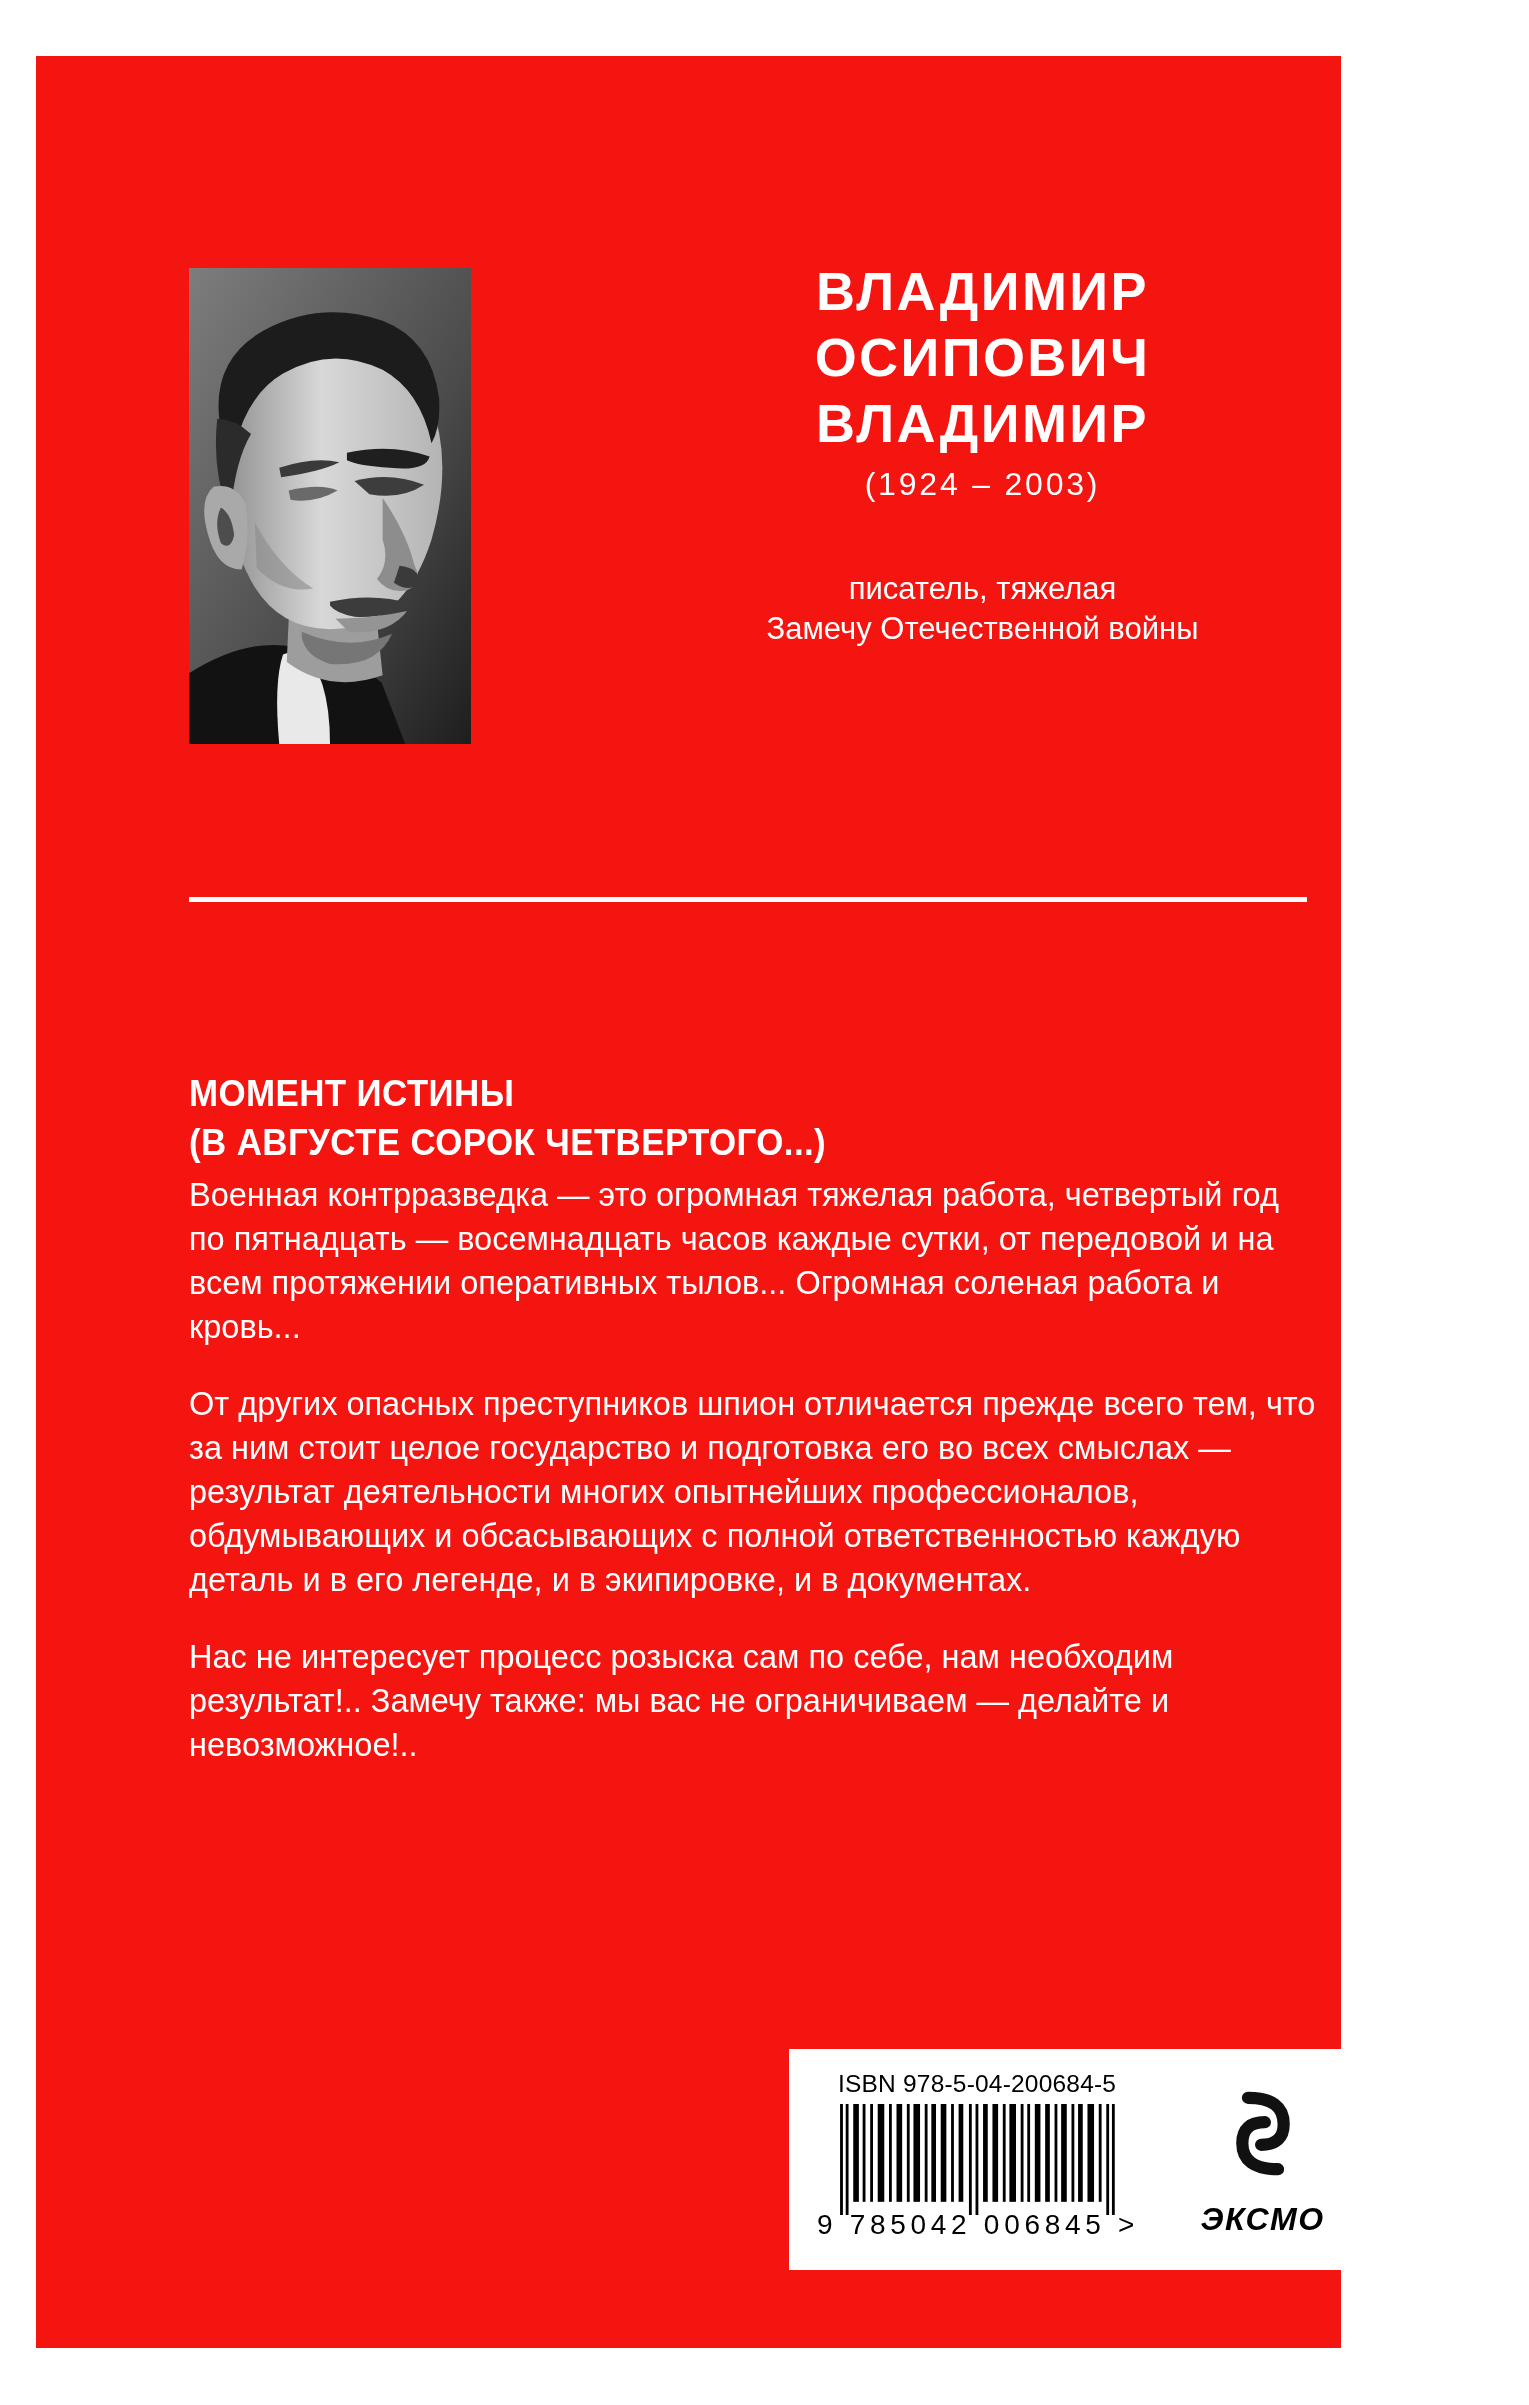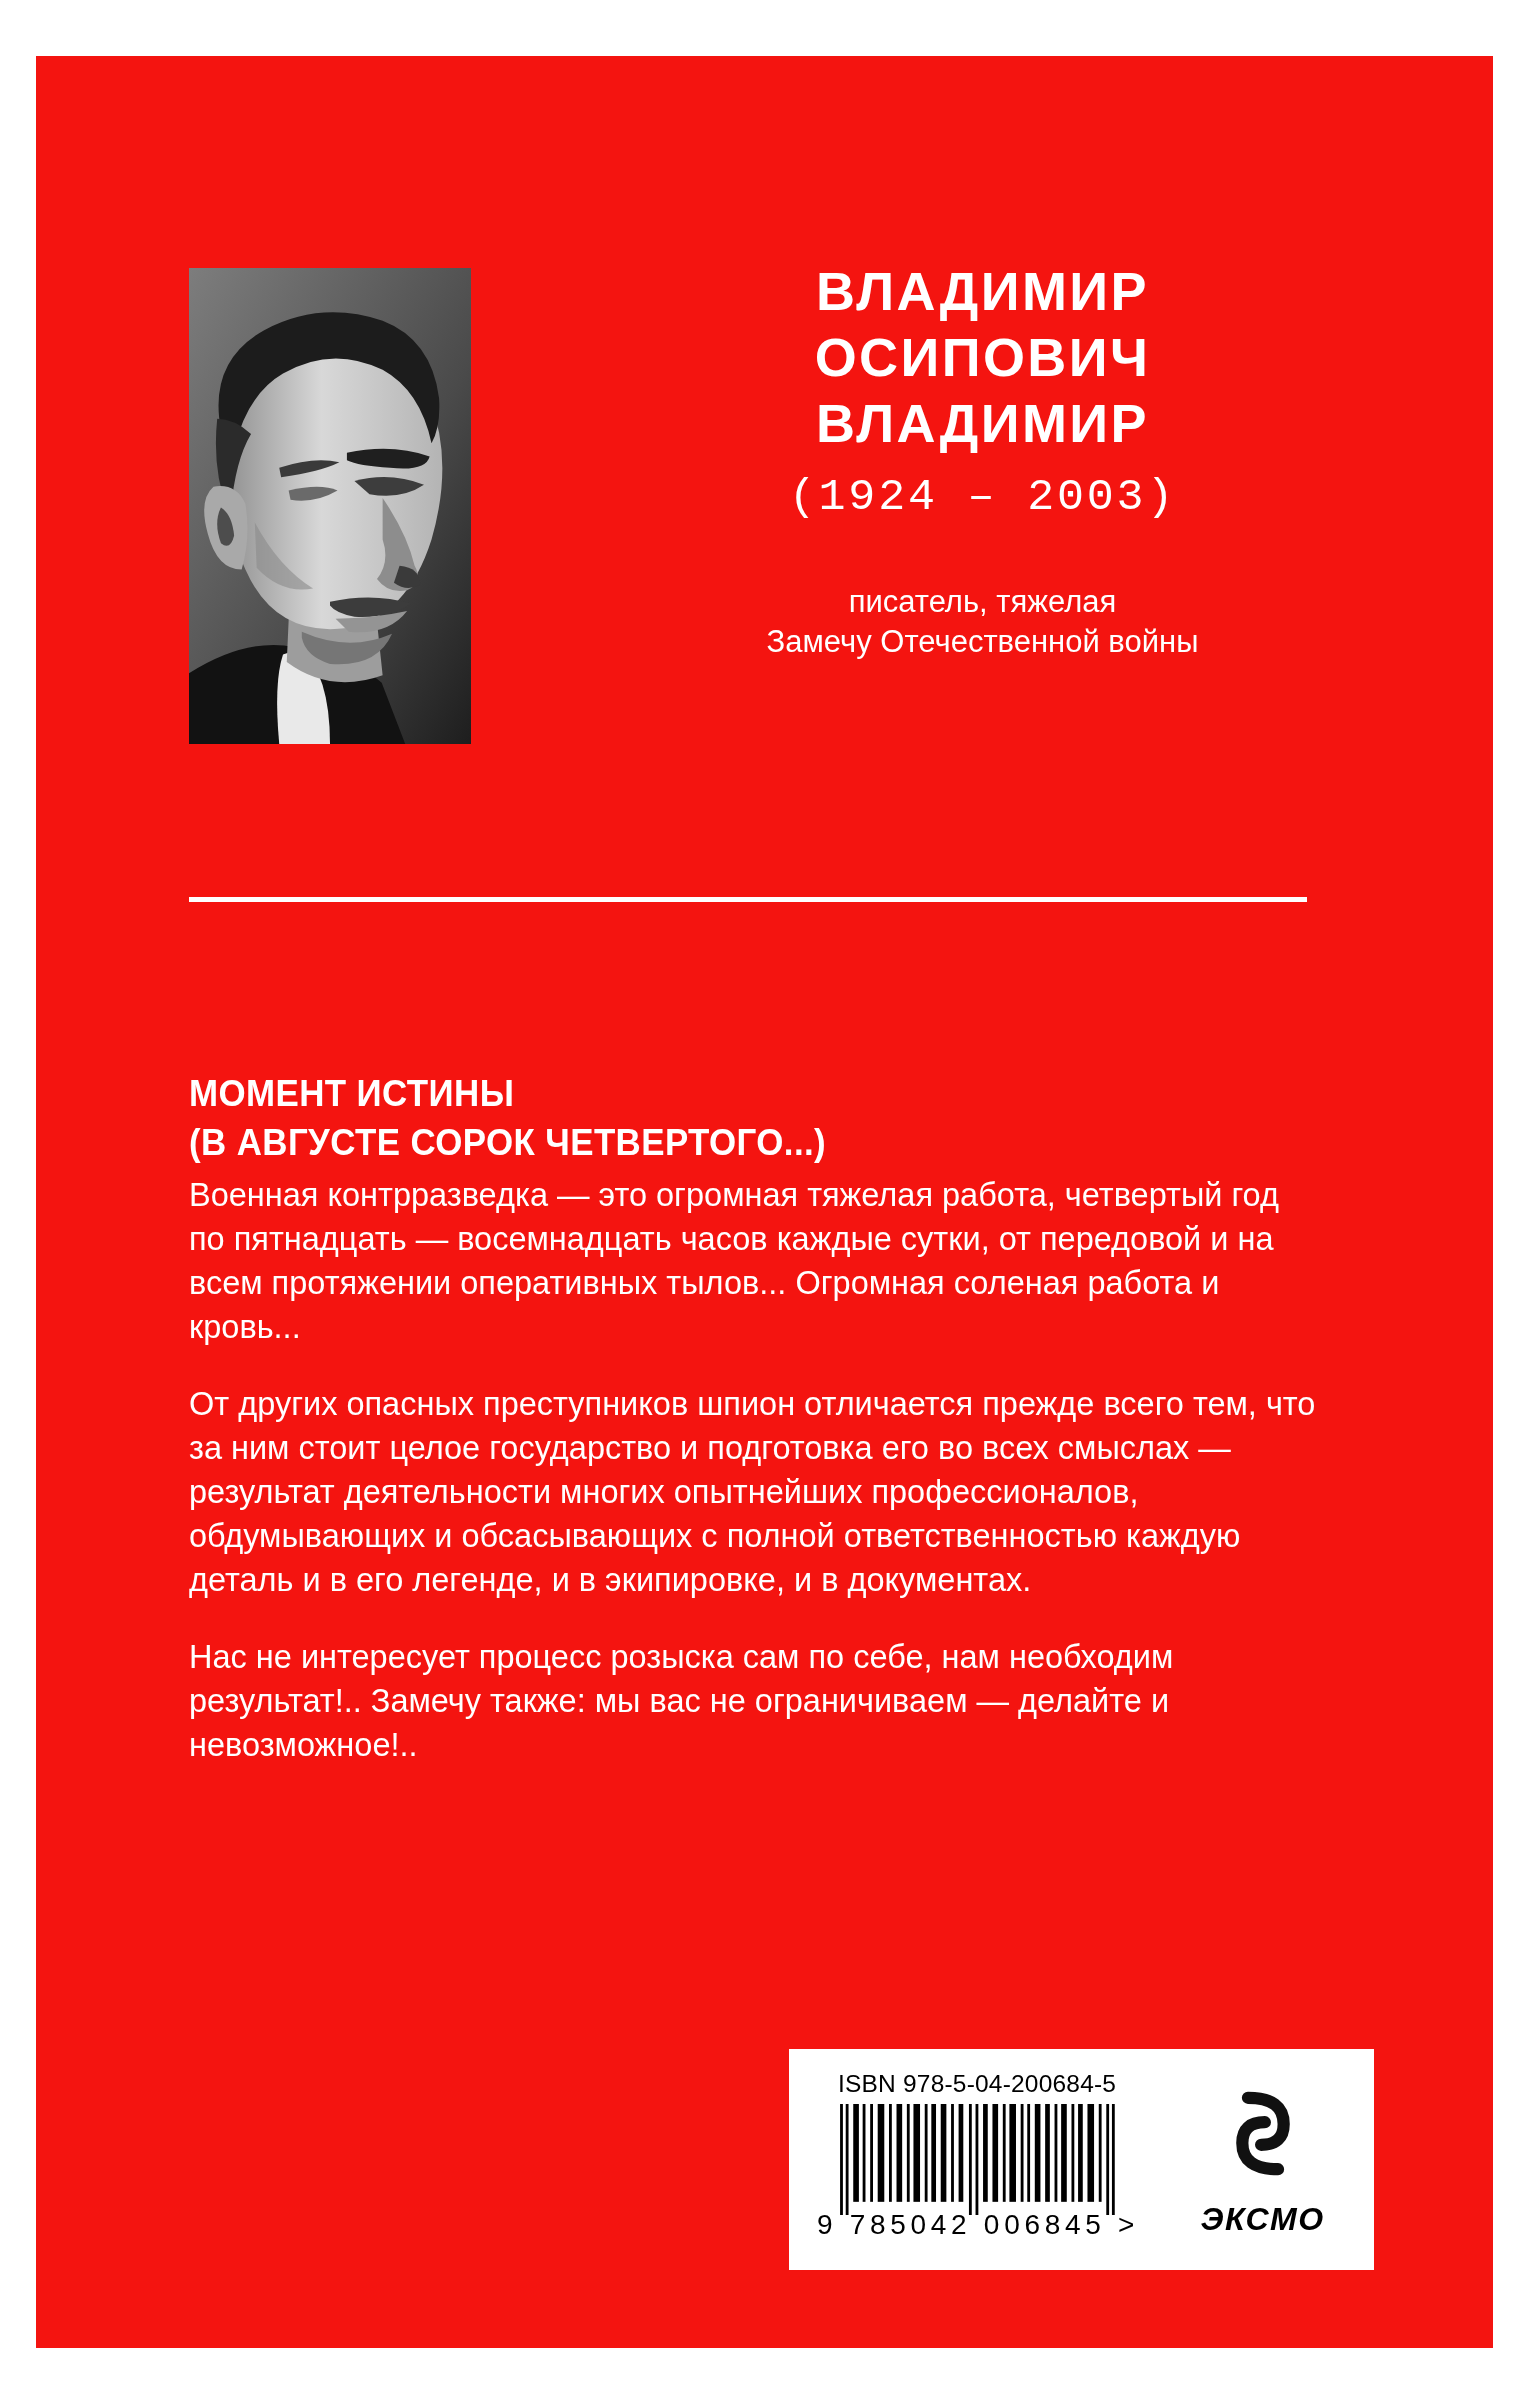--- a/index.html
+++ b/index.html
@@ -13,21 +13,21 @@
     position: relative;
     font-family: "Liberation Sans", sans-serif;
     overflow: hidden;
   }
 
   
   #cover {
     position: absolute;
     left: 36px;
     top: 56px;
-    width: 1457px;
+    width: 1305px;
     height: 2292px;
     background: #f41410;
     overflow: hidden;
   }
 
   
   #portrait {
     position: absolute;
     left: 153px;
     top: 212px;
@@ -48,26 +48,25 @@
     color: #ffffff;
   }
   .author-line {
     font-size: 54px;
     font-weight: 700;
     letter-spacing: 2.4px;
     line-height: 66px;
     white-space: nowrap;
   }
   #author-dates {
-    margin-top: 15px;
-    font-size: 45px;
+    margin-top: 2px;
+    font-size: 32px;
     font-weight: 400;
     letter-spacing: 2.8px;
     line-height: 53px;
-    font-family: Liberation Mono, monospace;
   }
   #author-role {
     margin-top: 58px;
     font-size: 31px;
     font-weight: 400;
     line-height: 40px;
   }
 
   
   #divider {

